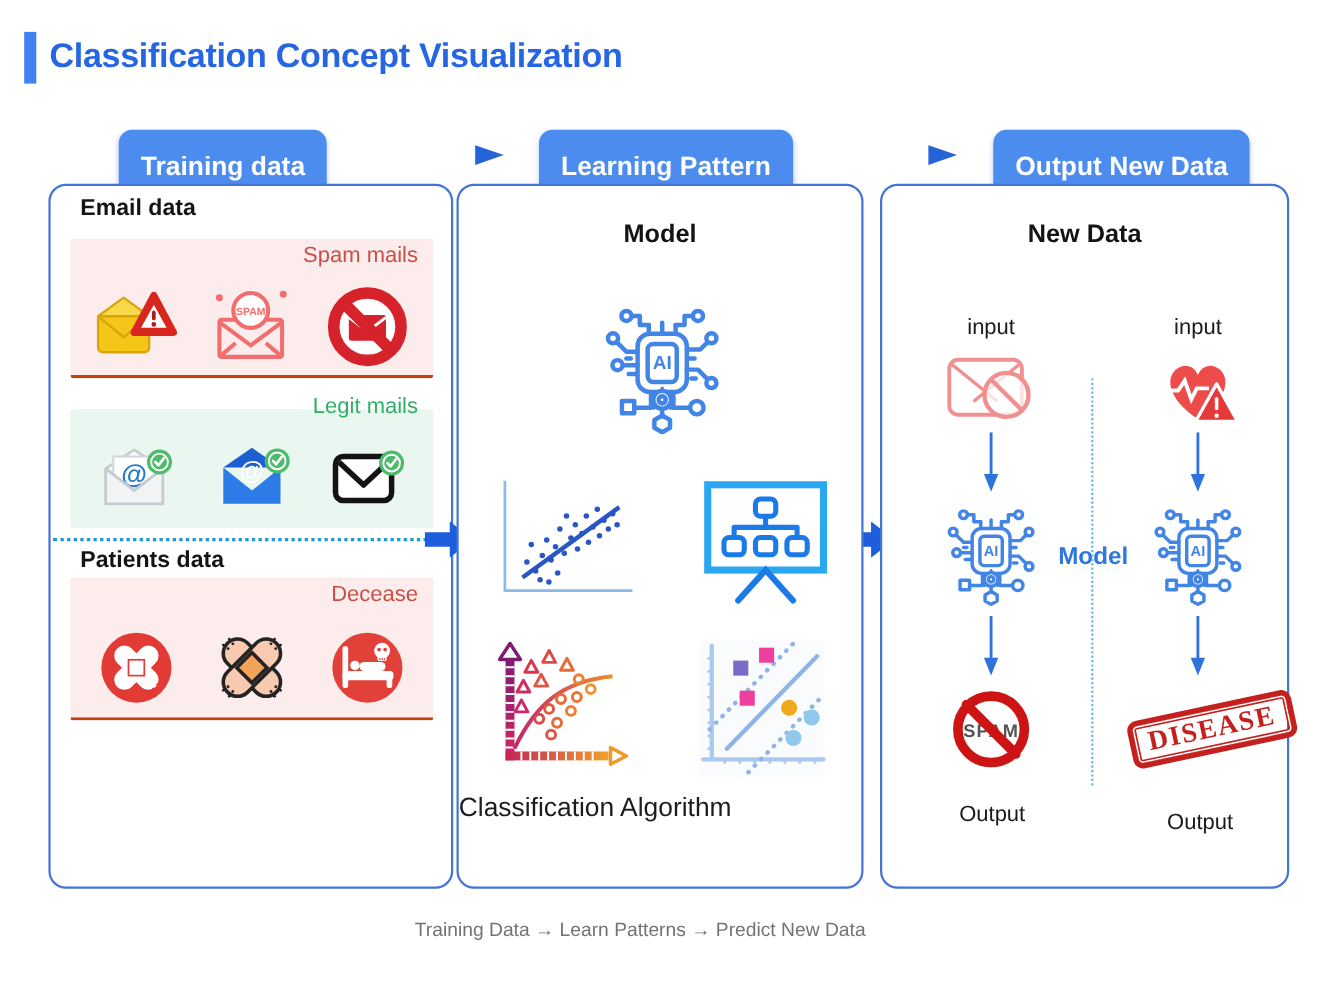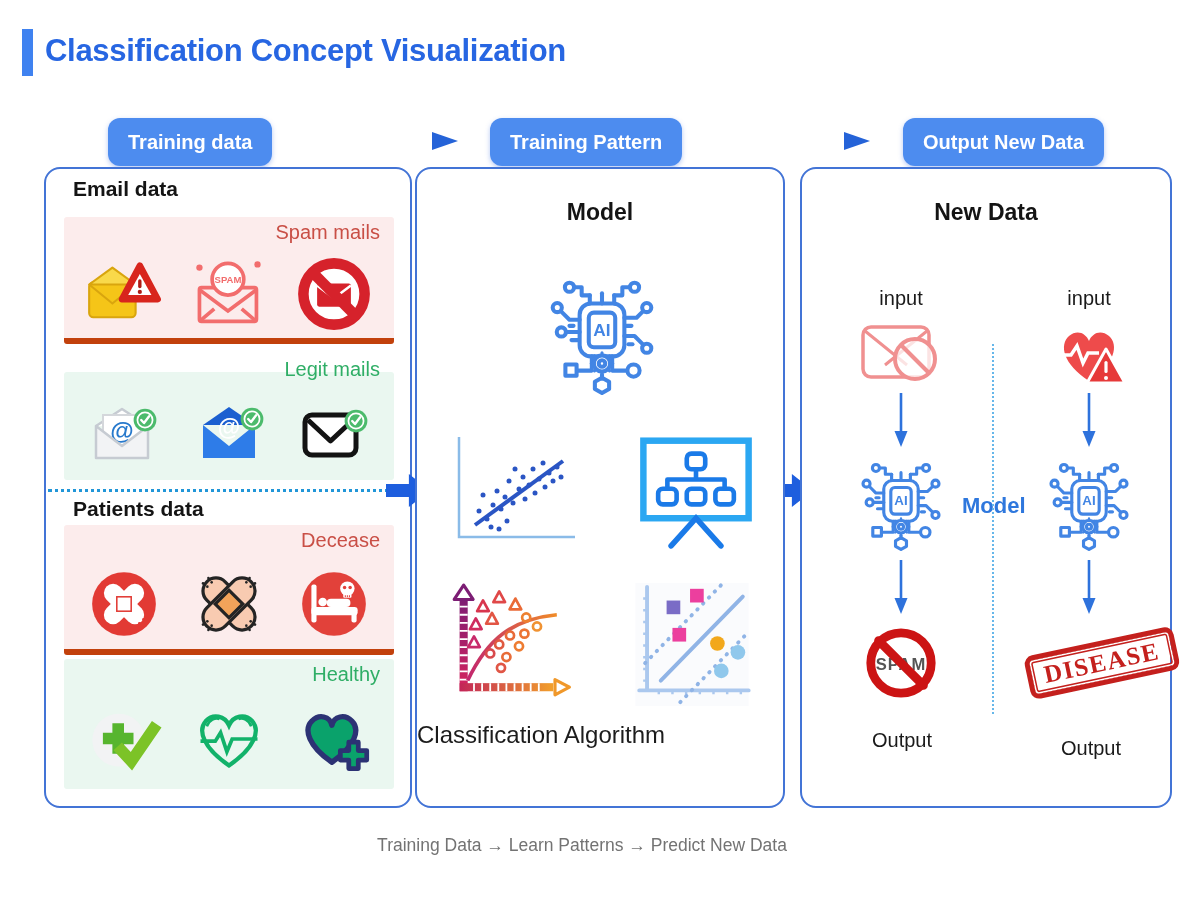--- a/index.html
+++ b/index.html
@@ -4,35 +4,35 @@
 <style>
   html,body{margin:0;padding:0;}
   body{
     width:1200px;height:900px;position:relative;background:#ffffff;
     font-family:"Liberation Sans",sans-serif;overflow:hidden;color:#141414;
   }
   
   .title-accent{position:absolute;left:22px;top:29px;width:11px;height:47px;background:#3f82f0;}
   .page-title{position:absolute;left:45px;top:33px;font-size:31px;font-weight:700;color:#2766e2;letter-spacing:-0.3px;text-align:center;}
   
-  .pill{position:absolute;top:118px;height:44px;line-height:44px;padding:2px 20px;border-radius:12px;
-        background:#4d8cef;color:#fff;font-size:20px;font-weight:700;
+  .pill{position:absolute;top:118px;height:44px;line-height:44px;padding:12px 20px;border-radius:12px;
+        background:#4d8cef;color:#fff;font-size:24px;font-weight:700;
         box-shadow:0 2px 5px rgba(45,100,220,.35);white-space:nowrap;}
   .pill-arrow{position:absolute;top:129px;}
   
   .panel{position:absolute;top:167px;height:641px;background:#fff;border:2px solid #4374d6;border-radius:16px;box-sizing:border-box;}
   .panel-training{left:30px;width:368px;margin-left:14px;}
   .panel-learning{left:415px;width:370px;}
   .panel-predict{left:800px;width:372px;}
   .block-arrow{position:absolute;top:474px;width:44px;height:33px;background:#1e5ede;
     clip-path:polygon(0 30%,52% 30%,52% 0,100% 50%,52% 100%,52% 70%,0 70%);}
   
   .sec-heading{position:absolute;font-size:21px;font-weight:700;color:#141414;}
   .group-box{position:absolute;left:18px;width:330px;border-radius:3px;box-sizing:border-box;}
-  .group-box.pink{background:#fcecec;border-bottom:6px solid #c2410c;}
+  .group-box.pink{background:#fcecec;border-bottom:3px solid #c2410c;}
   .group-box.green{background:#eaf7f0;}
   .group-label{position:absolute;right:14px;top:4px;font-size:20px;}
   .group-label.red{color:#c94f46;}
   .group-label.green{color:#2fae66;}
   .icon-row{position:absolute;left:8px;right:8px;bottom:6px;display:flex;justify-content:space-around;align-items:center;}
   .dotted-divider{position:absolute;left:2px;right:2px;top:320px;border-top:3px dotted #2196d8;}
   
   .model-heading{position:absolute;left:0;width:100%;top:30px;text-align:center;font-size:23px;font-weight:700;}
   .algo-caption{position:absolute;left:0;width:100%;top:552px;text-align:left;font-size:24px;color:#1c1c1c;}
   .abs{position:absolute;}
@@ -130,21 +130,21 @@
 </svg>
 
 <div class="title-accent"></div>
 <div class="page-title">Classification Concept Visualization</div>
 
 <div class="pill" style="left:108px">Training data</div>
 <svg class="pill-arrow" style="left:322px" width="138" height="24" viewBox="0 0 138 24">
   <line x1="4" y1="12" x2="112" y2="12" stroke="url(#grad-arrow)" stroke-width="3.5"></line>
   <polygon points="110,3 136,12 110,21" fill="#2563d8"></polygon>
 </svg>
-<div class="pill" style="left:490px">Training Pattern</div>
+<div class="pill" style="left:490px">Learning Pattern</div>
 <svg class="pill-arrow" style="left:734px" width="138" height="24" viewBox="0 0 138 24">
   <line x1="4" y1="12" x2="112" y2="12" stroke="url(#grad-arrow)" stroke-width="3.5"></line>
   <polygon points="110,3 136,12 110,21" fill="#2563d8"></polygon>
 </svg>
 <div class="pill" style="left:903px">Output New Data</div>
 
 <div class="panel panel-training">
   <div class="sec-heading" style="left:27px;top:8px">Email data</div>
 
   <div class="group-box pink" style="top:48px;height:127px">
@@ -265,40 +265,20 @@
         <rect x="29" y="31" width="23" height="8" rx="4" fill="#fff"></rect>
         <circle cx="49" cy="21" r="7" fill="#fff"></circle>
         <rect x="45" y="25" width="8" height="5" rx="1" fill="#fff"></rect>
         <circle cx="46.3" cy="20" r="1.7" fill="#e2413a"></circle>
         <circle cx="51.7" cy="20" r="1.7" fill="#e2413a"></circle>
         <path d="M47 27.5 v2 M49 27.5 v2 M51 27.5 v2" stroke="#e2413a" stroke-width="1"></path>
       </svg>
     </div>
   </div>
 
-  <div class="group-box green" style="top:490px;height:130px">
-    <div class="group-label green">Healthy</div>
-    <div class="icon-row" style="bottom:12px">
-      <svg width="76" height="76" viewBox="0 0 72 72">
-        <circle cx="31" cy="37" r="25" fill="#f2f3f4"></circle>
-        <path d="M25 21 h11 v9 h9 v11 h-9 v9 h-11 v-9 h-9 v-11 h9 Z" fill="#57b52e"></path>
-        <path d="M30 43 L43 57 L67 22" fill="none" stroke="#7cc327" stroke-width="11"></path>
-      </svg>
-      <svg width="76" height="76" viewBox="0 0 72 72">
-        <path d="M36 61 C12 45 6 28 14 19 C21 11.5 32 14 36 23 C40 14 51 11.5 58 19 C66 28 60 45 36 61 Z" fill="none" stroke="#12b26a" stroke-width="4"></path>
-        <path d="M15 24 C17 18 23 15.5 27 17" fill="none" stroke="#12b26a" stroke-width="2.5"></path>
-        <path d="M45 17 C49 15.5 55 18 57 24" fill="none" stroke="#12b26a" stroke-width="2.5"></path>
-        <path d="M9 38 H23 L28 30 L34 48 L39 36 H63" fill="none" stroke="#12b26a" stroke-width="3.5"></path>
-      </svg>
-      <svg width="76" height="76" viewBox="0 0 72 72">
-        <path d="M34 58 C12 43 7 27 15 19 C22 12 32 14.5 34 23 C36 14.5 46 12 53 19 C61 27 56 43 34 58 Z" fill="#0aa26b" stroke="#2c3274" stroke-width="5" stroke-linejoin="round"></path>
-        <path d="M50 39 h9 v8 h8 v9 h-8 v8 h-9 v-8 h-8 v-9 h8 Z" fill="#0aa26b" stroke="#2c3274" stroke-width="4.5" stroke-linejoin="round"></path>
-      </svg>
-    </div>
-  </div>
 </div>
 
 <div class="block-arrow" style="left:386px"></div>
 <div class="block-arrow" style="left:769px"></div>
 
 <div class="panel panel-learning">
   <div class="model-heading">Model</div>
 
   <svg class="abs" style="left:124px;top:104px" width="122" height="122" viewBox="0 0 120 120">
     <use href="#ai-chip" width="120" height="120"></use>

